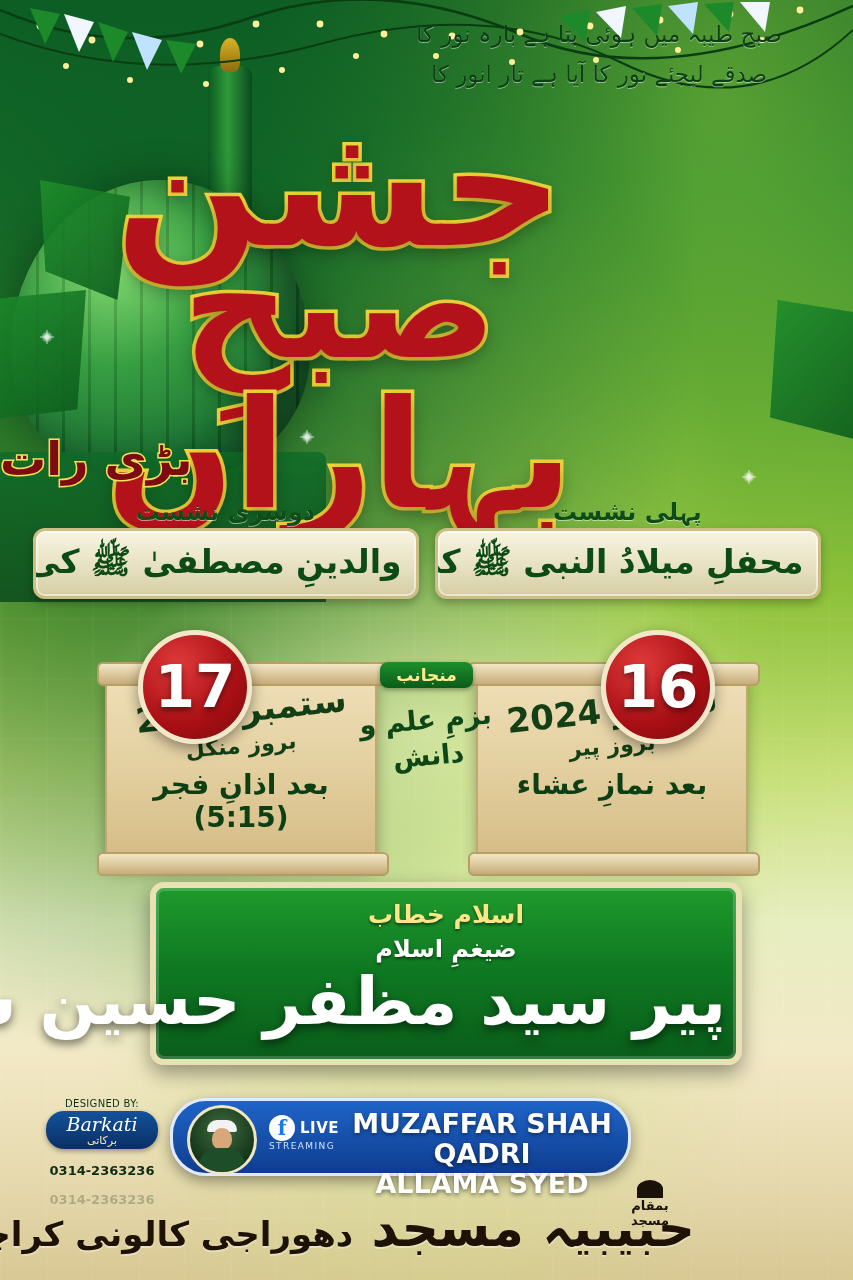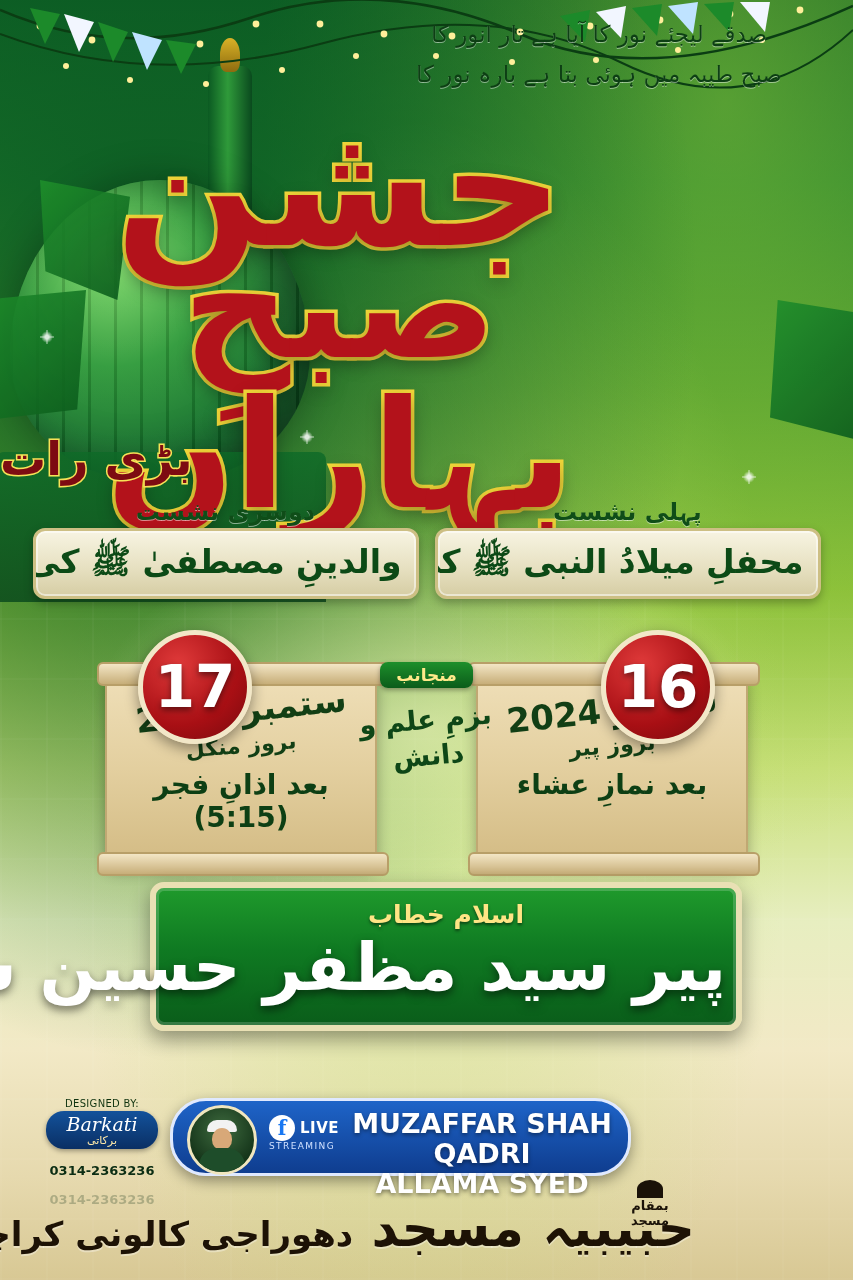--- a/index.html
+++ b/index.html
@@ -577,22 +577,22 @@
       <polygon points="560,16 590,10 585,42" fill="#1c8a2a"></polygon>
       <polygon points="596,12 626,6 621,38" fill="#f2f6ff"></polygon>
       <polygon points="632,8 662,4 657,36" fill="#1c8a2a"></polygon>
       <polygon points="668,6 698,2 693,34" fill="#bfe3ff"></polygon>
       <polygon points="704,4 734,2 729,32" fill="#1c8a2a"></polygon>
       <polygon points="740,2 770,2 765,32" fill="#f2f6ff"></polygon>
     </g>
   </svg>
 
   <div class="couplet">
+    <div>صبح طیبہ میں ہوئی بتا ہے بارہ نور کا</div>
     <div>صدقے لیجئے نور کا آیا ہے تار انور کا</div>
-    <div>صبح طیبہ میں ہوئی بتا ہے بارہ نور کا</div>
   </div>
 
   <div class="title-main">
     <div class="t1">جشن</div>
     <div class="t2">صبحِ بہاراں</div>
   </div>
   <div class="title-sub">بڑی رات</div>
 
   <div class="sessions">
     <div class="session">
@@ -629,20 +629,21 @@
       <div class="center-ribbon">منجانب</div>
       <div class="center-lines">
         <div>بزمِ علم و</div>
         <div>دانش</div>
       </div>
     </div>
   </div>
 
   <div class="speaker">
     <div class="speaker-kicker">اسلام خطاب</div>
+    <div class="speaker-title">ضیغمِ اسلام</div>
     <div class="speaker-name">پیر سید مظفر حسین شاہ قادری</div>
   </div>
 
   <div class="designer">
     <div class="designer-label">DESIGNED BY:</div>
     <div class="designer-plate">
       <div class="designer-brand">Barkati</div>
       <div class="designer-brand-ur">برکاتی</div>
     </div>
     <div class="designer-phone">0314-2363236</div>

